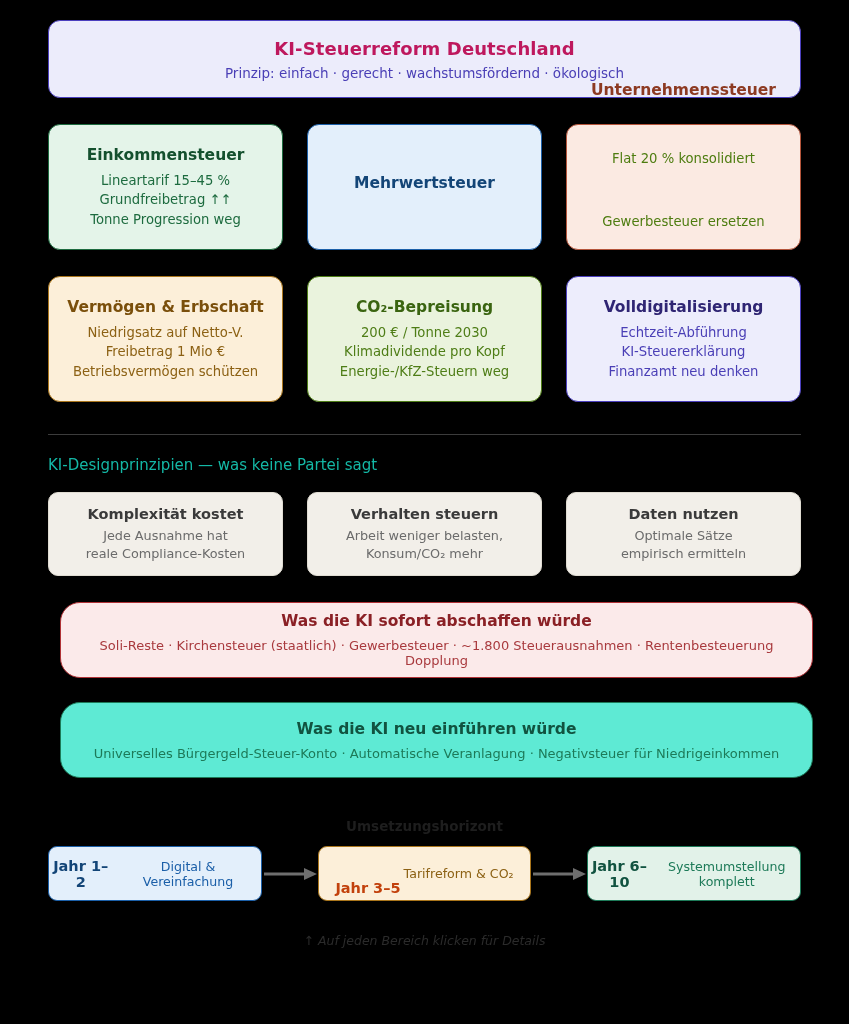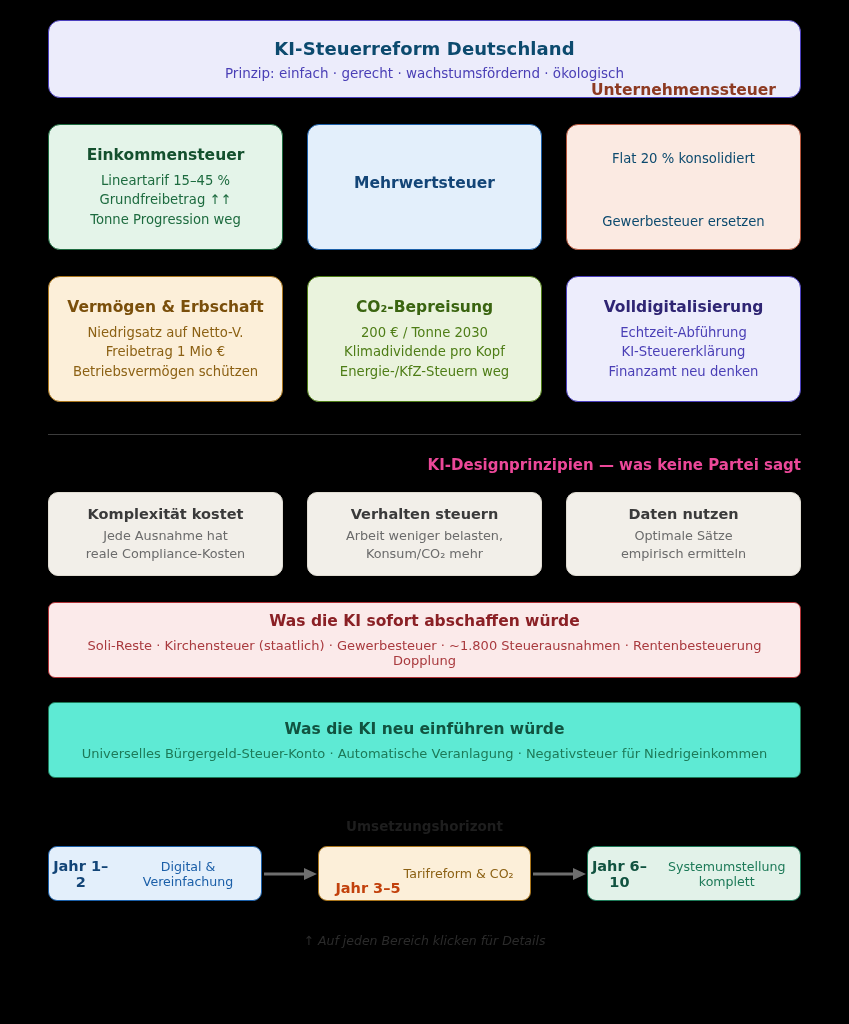--- a/index.html
+++ b/index.html
@@ -32,21 +32,21 @@
     border: 1.6px solid #4b3fbe;
     display: flex;
     flex-direction: column;
     align-items: center;
     justify-content: center;
     gap: 6px;
   }
   .header-title {
     font-size: 18px;
     font-weight: bold;
-    color: #0c4a6e;
+    color: #be185d;
     letter-spacing: 0.1px;
   }
   .header-sub {
     font-size: 13.5px;
     color: #4a3fb6;
   }
 
   
   .grid3 {
     display: grid;
@@ -89,21 +89,21 @@
   .c-green   { background: #e4f4e9; border-color: #1d6b3f; }
   .c-green .card-title { color: #14502e; }
   .c-green .card-line  { color: #1d6b3f; }
 
   .c-blue    { background: #e3effb; border-color: #1b5fa8; }
   .c-blue .card-title { color: #134577; }
   .c-blue .card-line  { color: #1b5fa8; }
 
   .c-salmon  { background: #fbeae2; border-color: #b4543a; }
   .c-salmon .card-title { color: #8d3a22; }
-  .c-salmon .card-line  { color: #0c4a6e; margin-top: 43px; }
+  .c-salmon .card-line  { color: #4d7c0f; margin-top: 43px; }
 
   .c-tan     { background: #fcefd9; border-color: #a9751b; }
   .c-tan .card-title { color: #7a4f0b; }
   .c-tan .card-line  { color: #8c6114; }
 
   .c-olive   { background: #eaf3dd; border-color: #4e7d16; }
   .c-olive .card-title { color: #3a6410; }
   .c-olive .card-line  { color: #4e7d16; }
 
   .c-violet  { background: #ededfc; border-color: #4b3fbe; }
@@ -112,24 +112,24 @@
 
   
   .divider {
     width: 753px;
     height: 1px;
     background: #3c3c3c;
     margin-top: 32px;
   }
   .section-heading {
     width: 753px;
-    text-align: right;
+    text-align: left;
     font-size: 15px;
-    font-weight: bold;
-    color: #ec4899;
+    font-weight: normal;
+    color: #14b8a6;
     margin-top: 21px;
   }
 
   
   .principles { margin-top: 18px; }
   .p-card {
     box-sizing: border-box;
     height: 84px;
     border-radius: 10px;
     background: #f2efe9;
@@ -152,28 +152,29 @@
     font-size: 12.8px;
     color: #6b6b6b;
     line-height: 1.25;
   }
 
   
   .banner {
     box-sizing: border-box;
     width: 753px;
     height: 76px;
-    border-radius: 7px;
+    border-radius: 20px;
     display: flex;
     flex-direction: column;
     align-items: center;
     justify-content: center;
     gap: 8px;
     text-align: center;
     padding: 0 8px;
+    margin-left: 12px;
   }
   .banner-title { font-size: 15.5px; font-weight: bold; }
   .banner-sub   { font-size: 13px; }
 
   .b-red { background: #fbeaea; border: 1.5px solid #b03236; margin-top: 26px; }
   .b-red .banner-title { color: #8a2025; }
   .b-red .banner-sub   { color: #a93a3e; }
 
   .b-mint { background: #5eead4; border: 1.5px solid #1d7a58; margin-top: 24px; }
   .b-mint .banner-title { color: #115340; }

